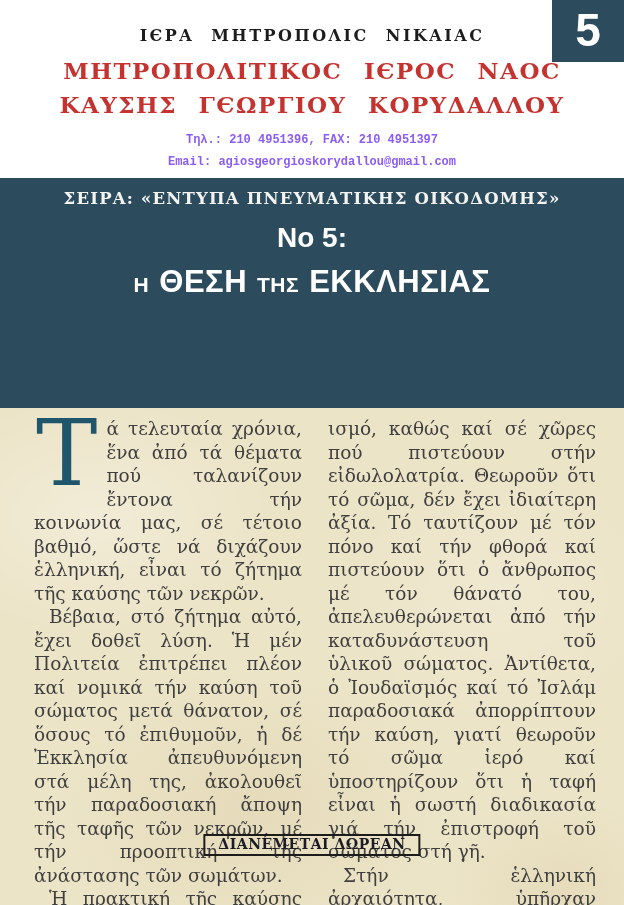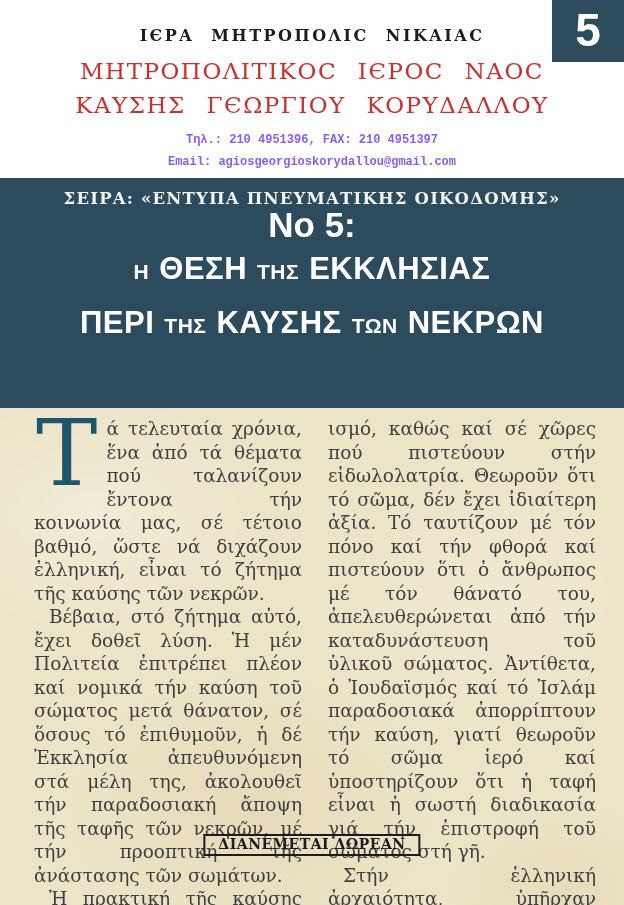--- a/index.html
+++ b/index.html
@@ -37,21 +37,21 @@
     font-family:"DejaVu Serif", serif;
     font-weight:bold;
     font-size:16px;
     letter-spacing:2.5px;
     word-spacing:9px;
     color:#1d1d1d;
     margin-bottom:9px;
   }
   .church-line{
     font-family:"DejaVu Serif", serif;
-    font-weight:normal;
+    font-weight:bold;
     font-size:23px;
     letter-spacing:1.5px;
     word-spacing:12px;
     color:#c43330;
     line-height:34px;
   }
   .contacts{margin-top:7px;}
   .contact{
     font-family:Liberation Mono, monospace;
     font-weight:bold;
@@ -73,22 +73,23 @@
     font-family:"DejaVu Serif", serif;
     font-weight:bold;
     font-size:16.5px;
     letter-spacing:1.2px;
     line-height:21px;
     color:#f3f4f2;
   }
   .issue-label{
     font-family:"Liberation Sans", sans-serif;
     font-weight:bold;
-    font-size:35px;
+    font-size:28px;
     line-height:32px;
+    margin-top:13px;
   }
   .title-line{
     font-family:"Liberation Sans", sans-serif;
     font-weight:bold;
     letter-spacing:0.5px;
     line-height:43px;
     margin-top:6px;
     white-space:nowrap;
   }
   .title-line .lg{font-size:31px;}
@@ -164,23 +165,20 @@
       <div class="contact">Email: agiosgeorgioskorydallou@gmail.com</div>
     </div>
   </header>
 
   <section class="band">
     <div class="series-line">ΣΕΙΡΑ: «ΕΝΤΥΠΑ ΠΝΕΥΜΑΤΙΚΗΣ ΟΙΚΟΔΟΜΗΣ»</div>
     <div class="issue-label">Νο 5:</div>
     <div class="title-line">
       <span class="sm">Η</span><span class="lg">ΘΕΣΗ</span><span class="sm">ΤΗΣ</span><span class="lg">ΕΚΚΛΗΣΙΑΣ</span>
     </div>
-    <div class="title-line">
-      <span class="lg">ΠΕΡΙ</span><span class="sm">ΤΗΣ</span><span class="lg">ΚΑΥΣΗΣ</span><span class="sm">ΤΩΝ</span><span class="lg">ΝΕΚΡΩΝ</span>
-    </div>
   </section>
 
   <section class="body-area">
     <div class="columns">
       <div class="col">
         <p class="first"><span class="dropcap">Τ</span><span>ά τελευταία χρόνια, ἕνα ἀπό τά θέματα πού ταλανίζουν ἔντονα τήν κοινωνία μας, σέ τέτοιο βαθμό, ὥστε νά διχάζουν ἑλληνική, εἶναι τό ζήτημα τῆς καύσης τῶν νεκρῶν.</span></p>
         <p class="indent">Βέβαια, στό ζήτημα αὐτό, ἔχει δοθεῖ λύση. Ἡ μέν Πολιτεία ἐπιτρέπει πλέον καί νομικά τήν καύση τοῦ σώματος μετά θάνατον, σέ ὅσους τό ἐπιθυμοῦν, ἡ δέ Ἐκκλησία ἀπευθυνόμενη στά μέλη της, ἀκολουθεῖ τήν παραδοσιακή ἄποψη τῆς ταφῆς τῶν νεκρῶν, μέ τήν προοπτική τῆς ἀνάστασης τῶν σωμάτων.</p>
         <p class="indent">Ἡ πρακτική τῆς καύσης τῶν νεκρῶν, συναντᾶται σέ ἀνατολικά θρησκεύματα, ὅπως στόν ἰνδου-</p>
       </div>
       <div class="col">

